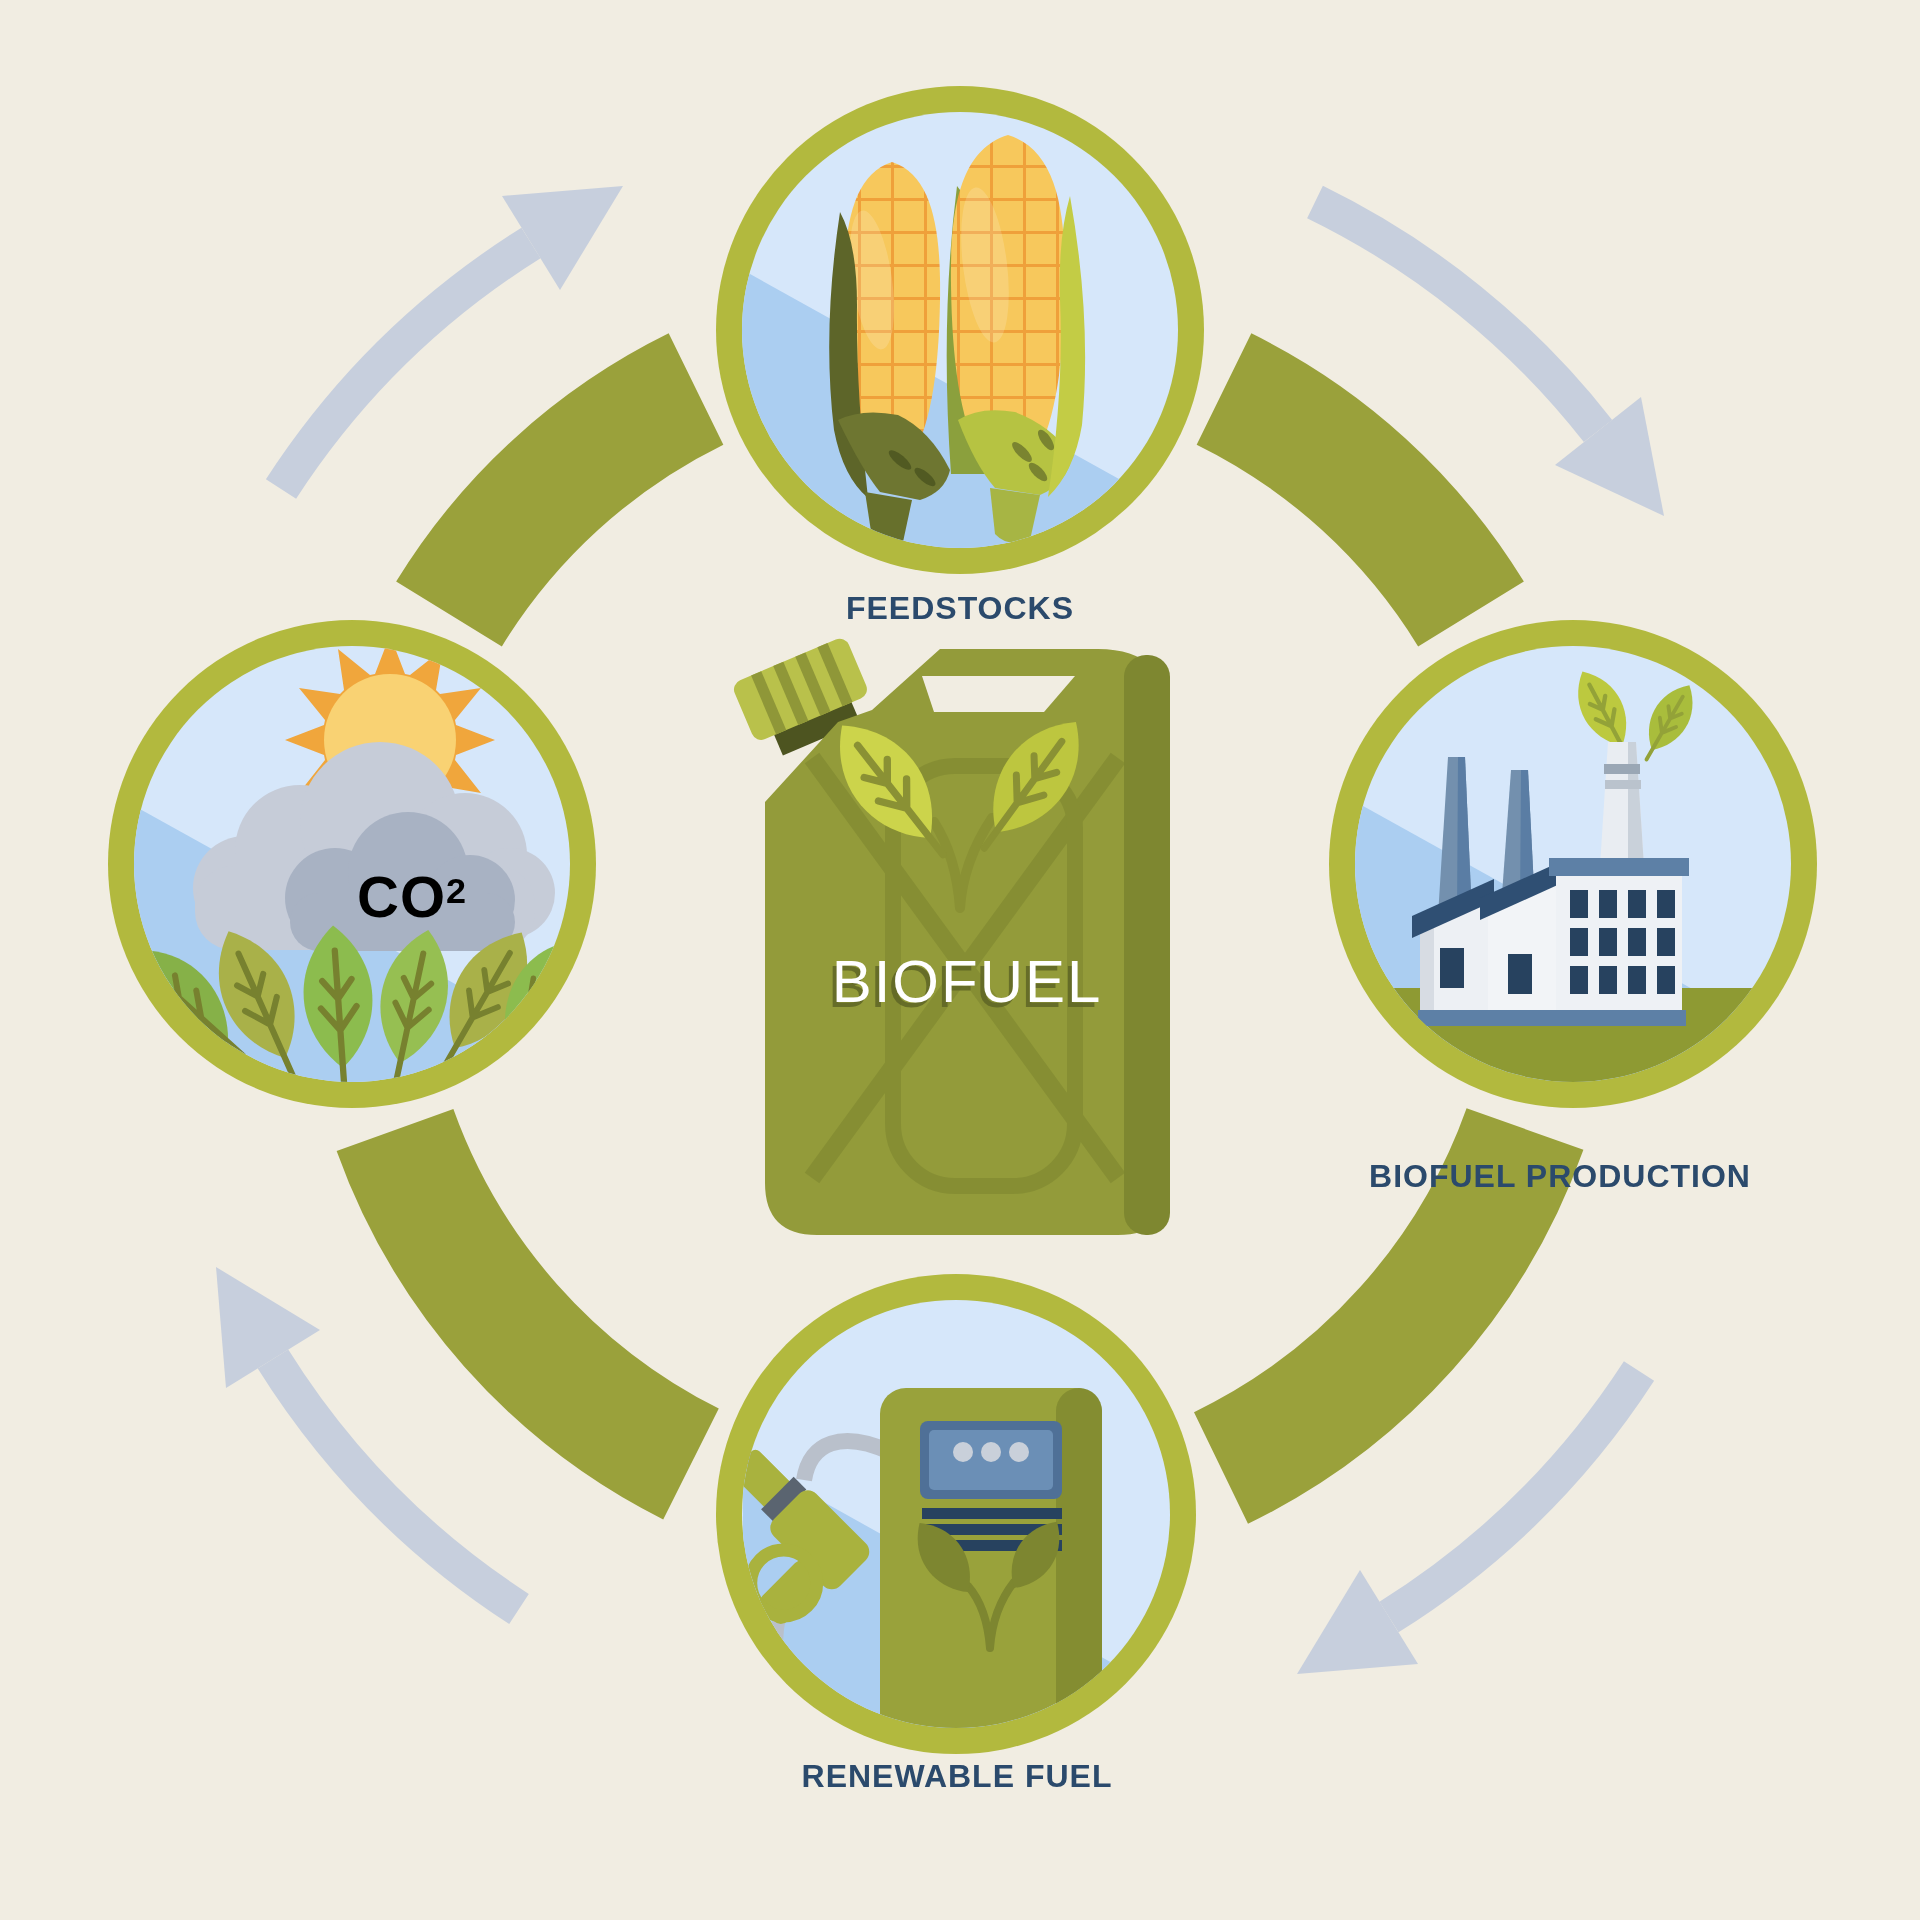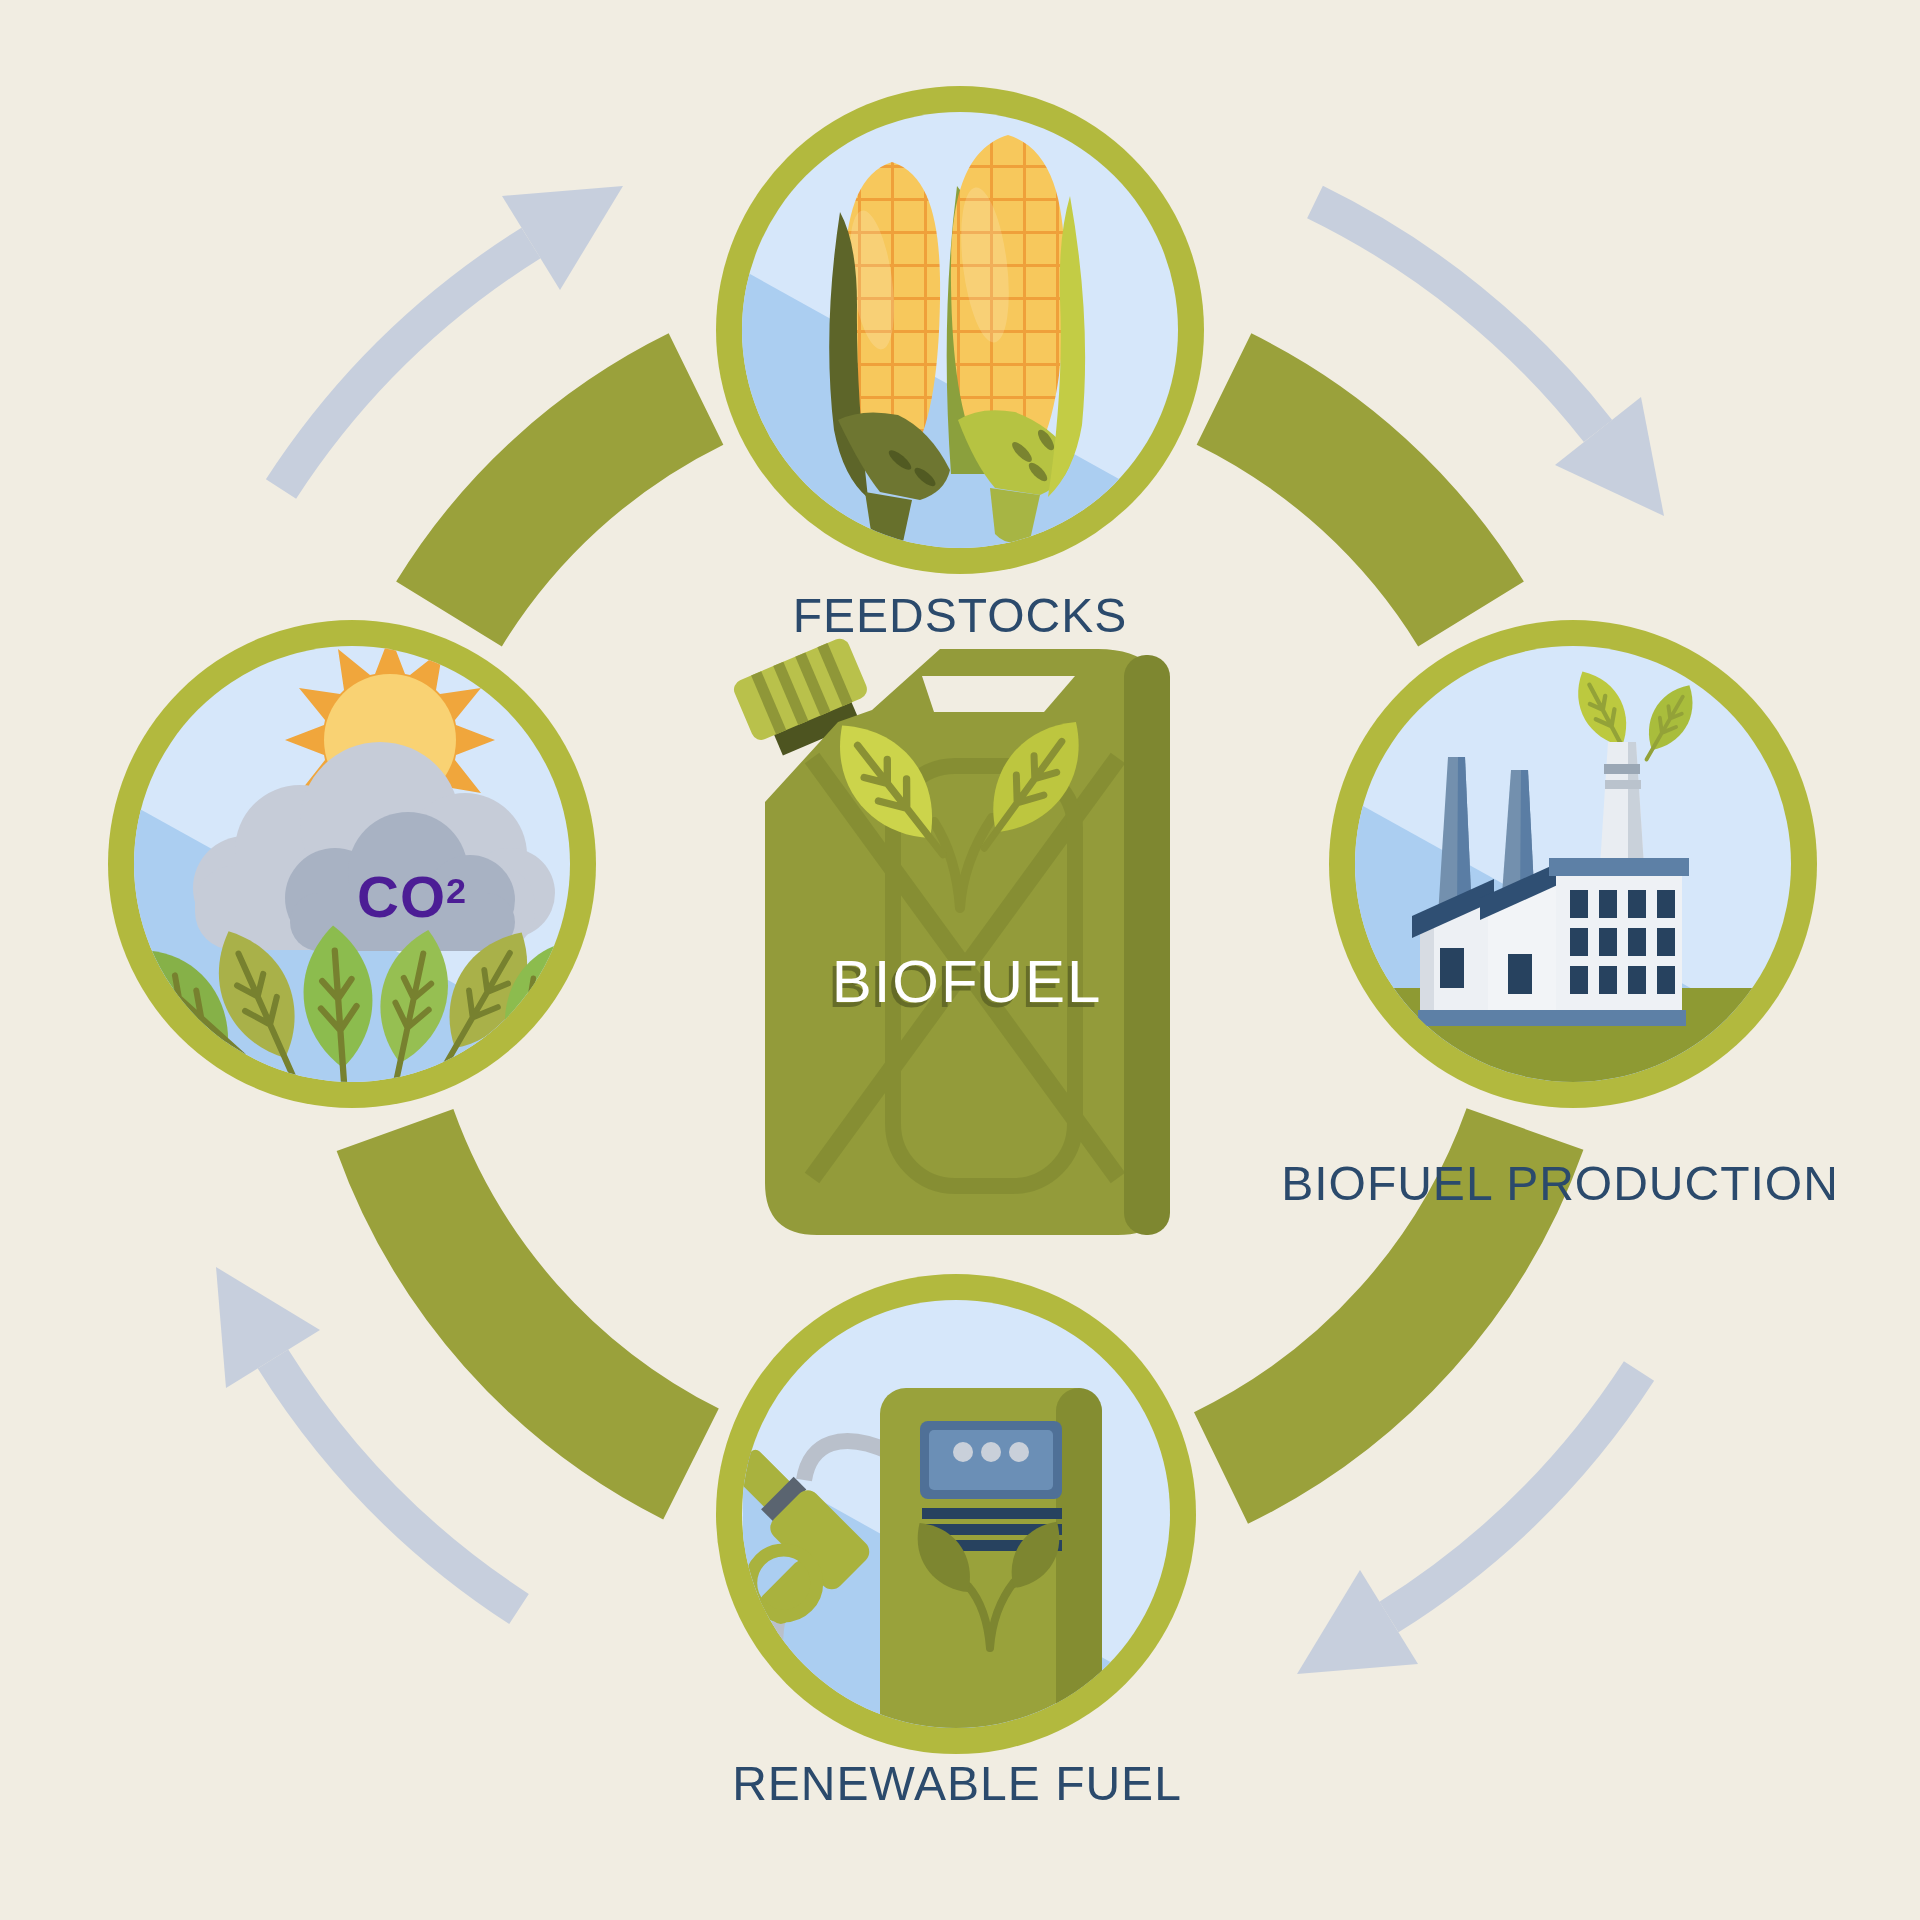--- a/index.html
+++ b/index.html
@@ -1,29 +1,29 @@
 <!DOCTYPE html>
 <html><head>
 <meta charset="utf-8">
 <style>
   html,body{margin:0;padding:0;background:#f1ede2;}
   #stage{position:relative;width:1920px;height:1920px;background:#f1ede2;overflow:hidden;
          font-family:"Liberation Sans",sans-serif;}
   #scene{position:absolute;left:0;top:0;}
   .node-label{position:absolute;width:700px;text-align:center;
-    font-weight:400;font-size:48px;letter-spacing:1px;color:#2b4a6c;line-height:1;}
+    font-weight:700;font-size:32px;letter-spacing:1px;color:#2b4a6c;line-height:1;}
   .label-top{left:610px;top:592px;}
   .label-left{left:3px;top:1130px;}
   .label-right{left:1210px;top:1160px;}
   .label-bottom{left:607px;top:1760px;}
   .biofuel-label{position:absolute;left:717px;top:952px;width:500px;text-align:center;
     font-weight:400;font-size:60px;letter-spacing:2px;color:#ffffff;line-height:1;
     text-shadow:-4px 5px 0 rgba(94,101,38,0.85);}
   .co2-label{position:absolute;left:262px;top:868px;width:300px;text-align:center;
-    font-weight:700;font-size:58px;color:#4c1d95;line-height:1;letter-spacing:1px;}
+    font-weight:700;font-size:58px;color:#000000;line-height:1;letter-spacing:1px;}
   .co2-label sup{font-size:0.62em;vertical-align:14px;}
 </style>
 </head>
 <body>
 
 <div id="stage">
 
 <svg id="scene" width="1920" height="1920" viewBox="0 0 1920 1920">
   <defs>
     <pattern id="cornGrid" width="33" height="33" patternUnits="userSpaceOnUse">

